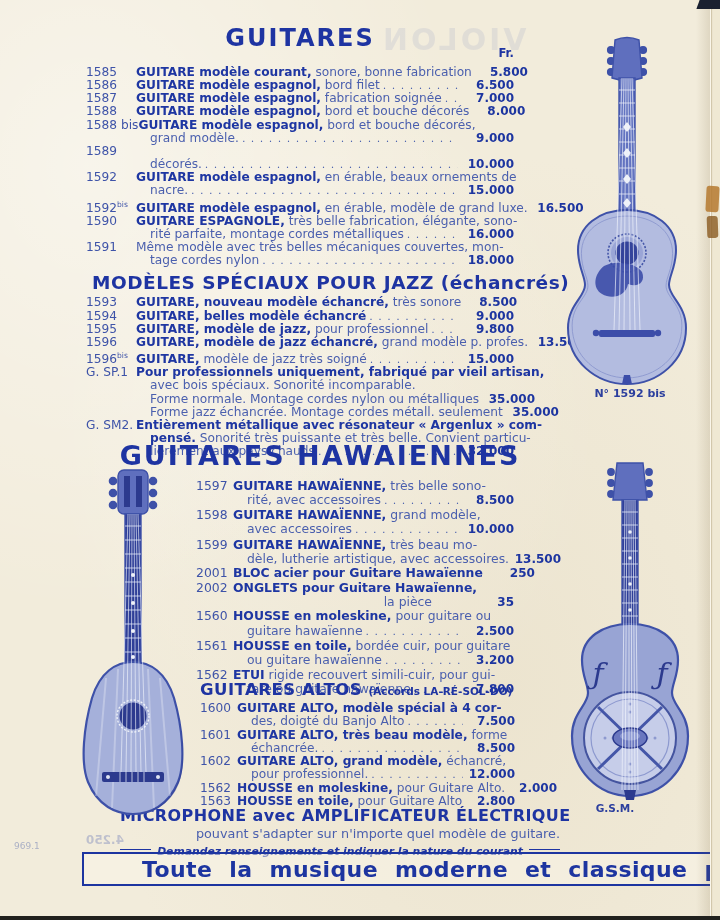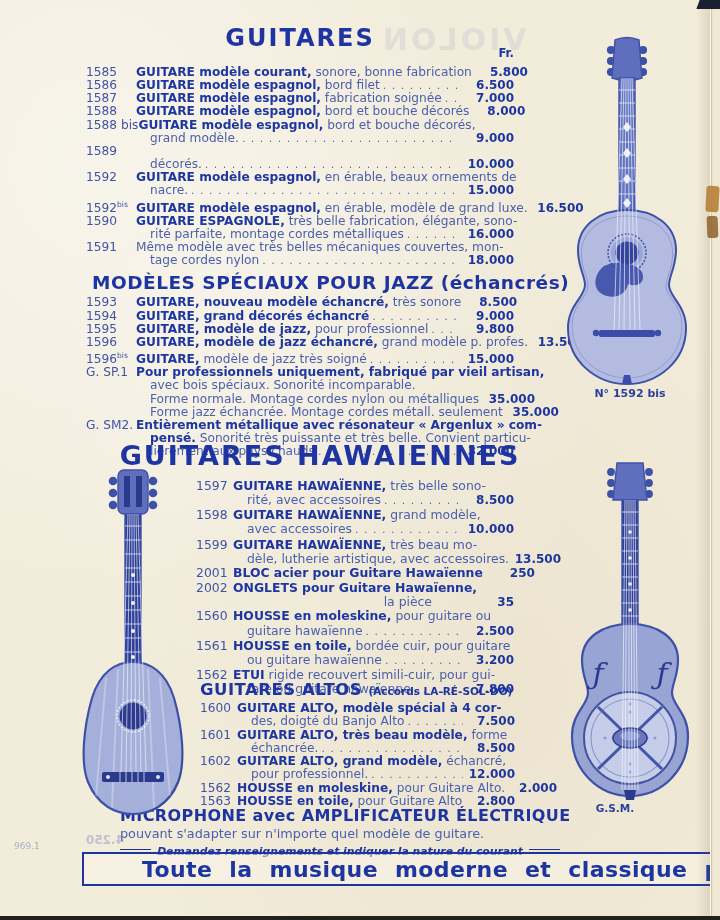--- a/index.html
+++ b/index.html
@@ -45,21 +45,21 @@
   .lead{flex:1 1 0;min-width:0;overflow:hidden;white-space:nowrap;align-self:baseline;}
   .lead.dots::after{content:". . . . . . . . . . . . . . . . . . . . . . . . . . . . . . . . . . . . . . . . . . . . .";
       letter-spacing:1px;color:#5066b0;padding-left:3px;font-size:11px;}
   .price{flex:0 0 56px;text-align:right;font-weight:bold;color:#1d35a0;
       font-size:12px;white-space:nowrap;}
   .sech .price,.seca .price{flex:0 0 52px;}
   .row.aright{justify-content:flex-end;}
   .row.aright .num{flex:0 0 0;}
   .row.aright .lead{flex:0 0 30px;}
   
-  .footer{position:absolute;left:120px;top:806px;width:440px;text-align:left;}
+  .footer{position:absolute;left:120px;top:806px;width:440px;text-align:right;}
   .micro-h{font-size:16px;font-weight:bold;letter-spacing:.4px;color:#1e34a2;white-space:nowrap;}
   .micro-sub{font-size:12.8px;color:#4a5fae;margin-top:1px;white-space:nowrap;}
   .demandez{display:flex;align-items:center;margin-top:4px;color:#1e34a2;}
   .demandez .txt{font-size:10.8px;font-weight:bold;font-style:italic;white-space:nowrap;padding:0 6px;}
   .demandez .rule{flex:1;height:3px;border-top:1.4px solid #1e34a2;border-bottom:1.4px solid #1e34a2;}
   .banner{
     position:absolute;left:82px;top:852px;width:690px;height:30px;
     border:2.6px solid #1d35a0;background:rgba(250,246,234,.5);
     display:flex;align-items:center;
   }
@@ -201,21 +201,21 @@
     <h2 class="jazz-h">MODÈLES SPÉCIAUX POUR JAZZ (échancrés)</h2>
     <div class="rows sec1">
         <div class="row">
           <span class="num">1593</span>
           <span class="desc"><b>GUITARE, nouveau modèle échancré,</b> très sonore</span>
           <span class="lead dots"></span>
           <span class="price">8.500</span>
         </div>
         <div class="row">
           <span class="num">1594</span>
-          <span class="desc"><b>GUITARE, grand décorés échancré</b></span>
+          <span class="desc"><b>GUITARE, belles modèle échancré</b></span>
           <span class="lead dots"></span>
           <span class="price">9.000</span>
         </div>
         <div class="row">
           <span class="num">1595</span>
           <span class="desc"><b>GUITARE, modèle de jazz,</b> pour professionnel</span>
           <span class="lead dots"></span>
           <span class="price">9.800</span>
         </div>
         <div class="row">

